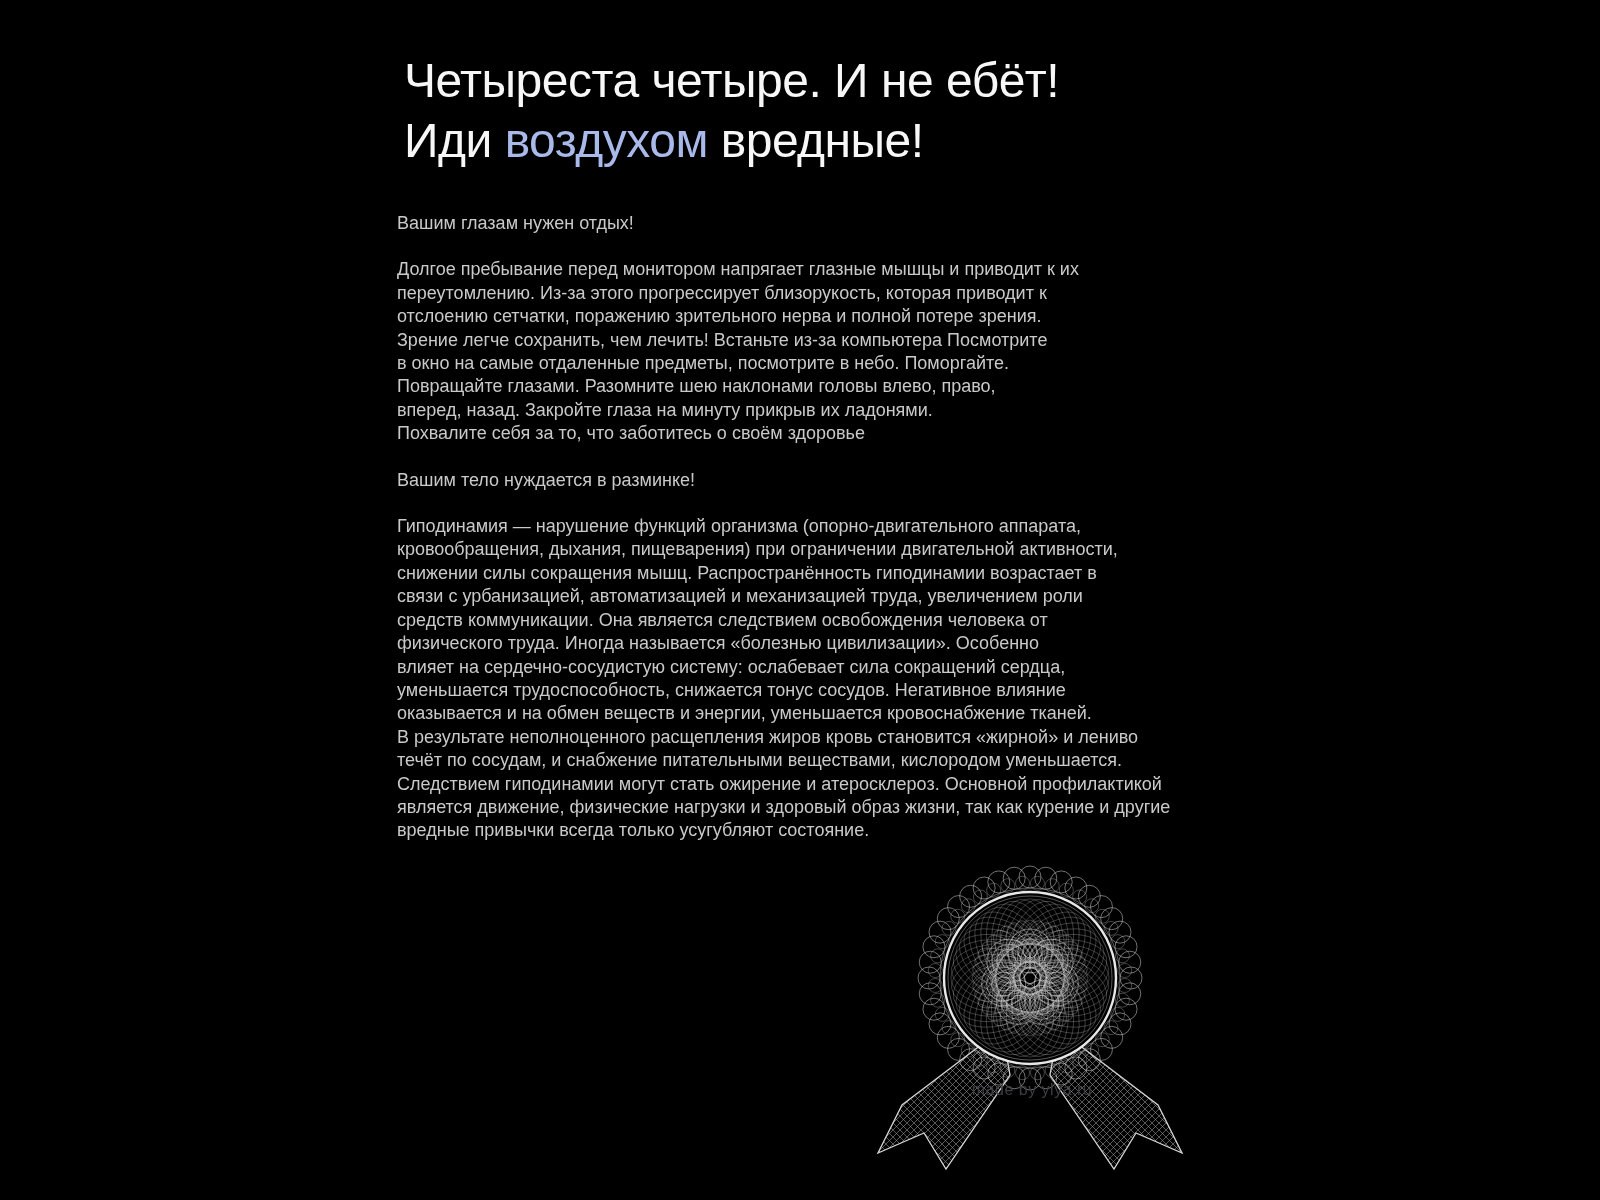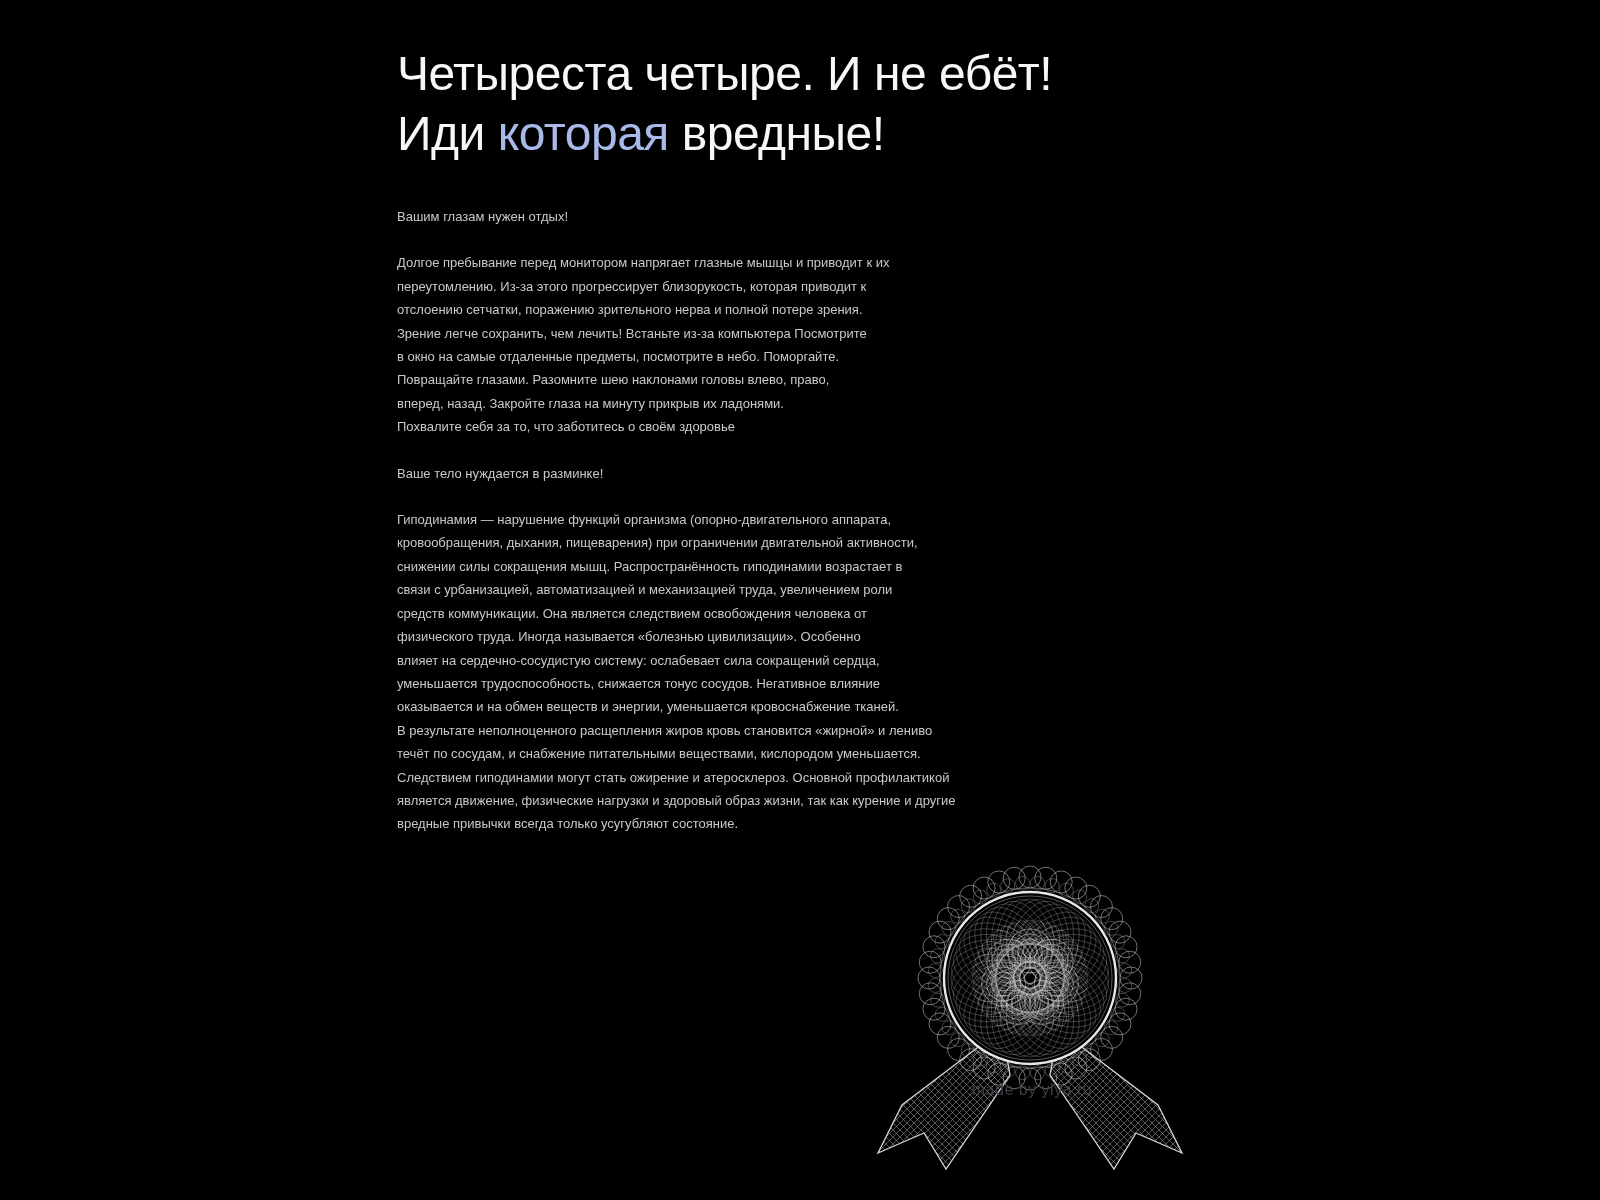--- a/index.html
+++ b/index.html
@@ -13,64 +13,64 @@
   body{
     width:1600px;height:1200px;
     background:var(--background);
     font-family:"Liberation Sans","DejaVu Sans",sans-serif;
     overflow:hidden;position:relative;
   }
   .content{
     position:absolute;left:397px;top:44px;width:830px;
   }
   h1.title{
-    margin:0;font-weight:normal;
+    margin:7px;font-weight:normal;
     font-size:48px;line-height:60px;
     color:var(--title-color);
     letter-spacing:-0.5px;
   }
   h1.title .link{
     color:var(--link-color);
     text-decoration:none;cursor:pointer;
   }
   .para{
     margin:23px 0 0 0;
-    font-size:13px;line-height:23.4px;
+    font-size:18px;line-height:23.4px;
     color:var(--text-color);
     white-space:pre-line;
   }
   .para.first{margin-top:41px;}
   .rosette{
     position:absolute;left:872px;top:843px;width:320px;height:335px;
   }
   .rosette svg{display:block;}
   .watermark{
     position:absolute;left:50%;top:238px;transform:translateX(-50%);
     font-size:16px;color:var(--watermark-color);
     white-space:nowrap;letter-spacing:0.5px;
   }
 </style>
 </head>
 <body>
 
 <div class="content">
   <h1 class="title"><span>Четыреста четыре. И не ебёт!</span><br>
-    <span>Иди </span><a class="link">которая</a><span> вредные!</span>
+    <span>Иди </span><a class="link">воздухом</a><span> вредные!</span>
   </h1>
 
   <p class="para first">Вашим глазам нужен отдых!</p>
   <p class="para">Долгое пребывание перед монитором напрягает глазные мышцы и приводит к их
 переутомлению. Из-за этого прогрессирует близорукость, которая приводит к
 отслоению сетчатки, поражению зрительного нерва и полной потере зрения.
 Зрение легче сохранить, чем лечить! Встаньте из-за компьютера Посмотрите
 в окно на самые отдаленные предметы, посмотрите в небо. Поморгайте.
 Повращайте глазами. Разомните шею наклонами головы влево, право,
 вперед, назад. Закройте глаза на минуту прикрыв их ладонями.
 Похвалите себя за то, что заботитесь о своём здоровье</p>
-  <p class="para">Ваше тело нуждается в разминке!</p>
+  <p class="para">Вашим тело нуждается в разминке!</p>
   <p class="para">Гиподинамия — нарушение функций организма (опорно-двигательного аппарата,
 кровообращения, дыхания, пищеварения) при ограничении двигательной активности,
 снижении силы сокращения мышц. Распространённость гиподинамии возрастает в
 связи с урбанизацией, автоматизацией и механизацией труда, увеличением роли
 средств коммуникации. Она является следствием освобождения человека от
 физического труда. Иногда называется «болезнью цивилизации». Особенно
 влияет на сердечно-сосудистую систему: ослабевает сила сокращений сердца,
 уменьшается трудоспособность, снижается тонус сосудов. Негативное влияние
 оказывается и на обмен веществ и энергии, уменьшается кровоснабжение тканей.
 В результате неполноценного расщепления жиров кровь становится «жирной» и лениво

